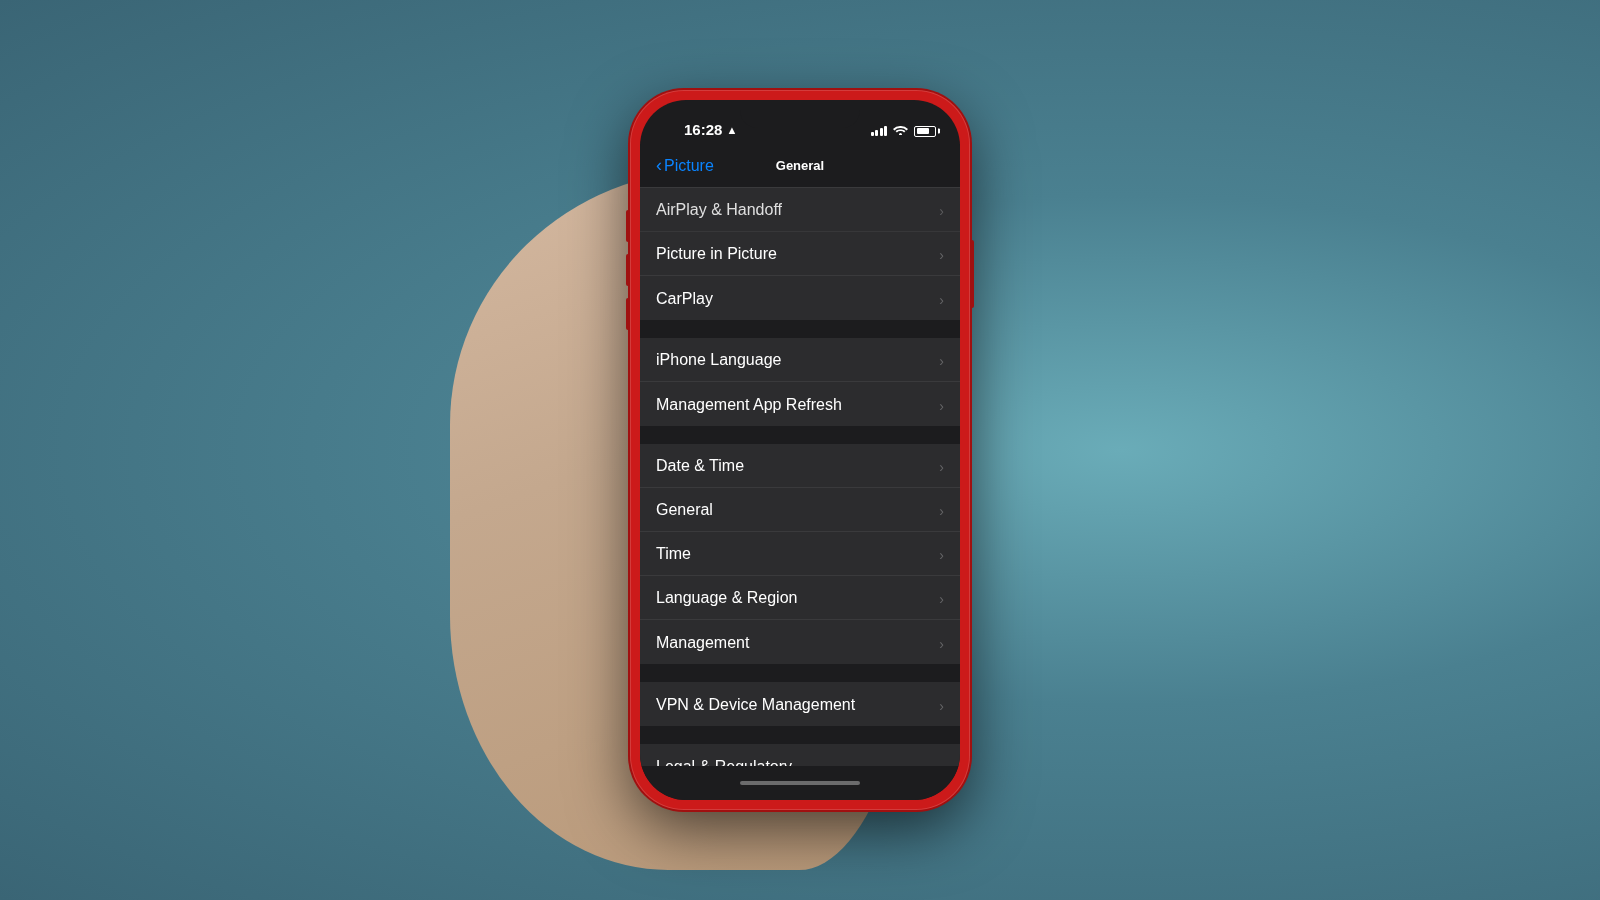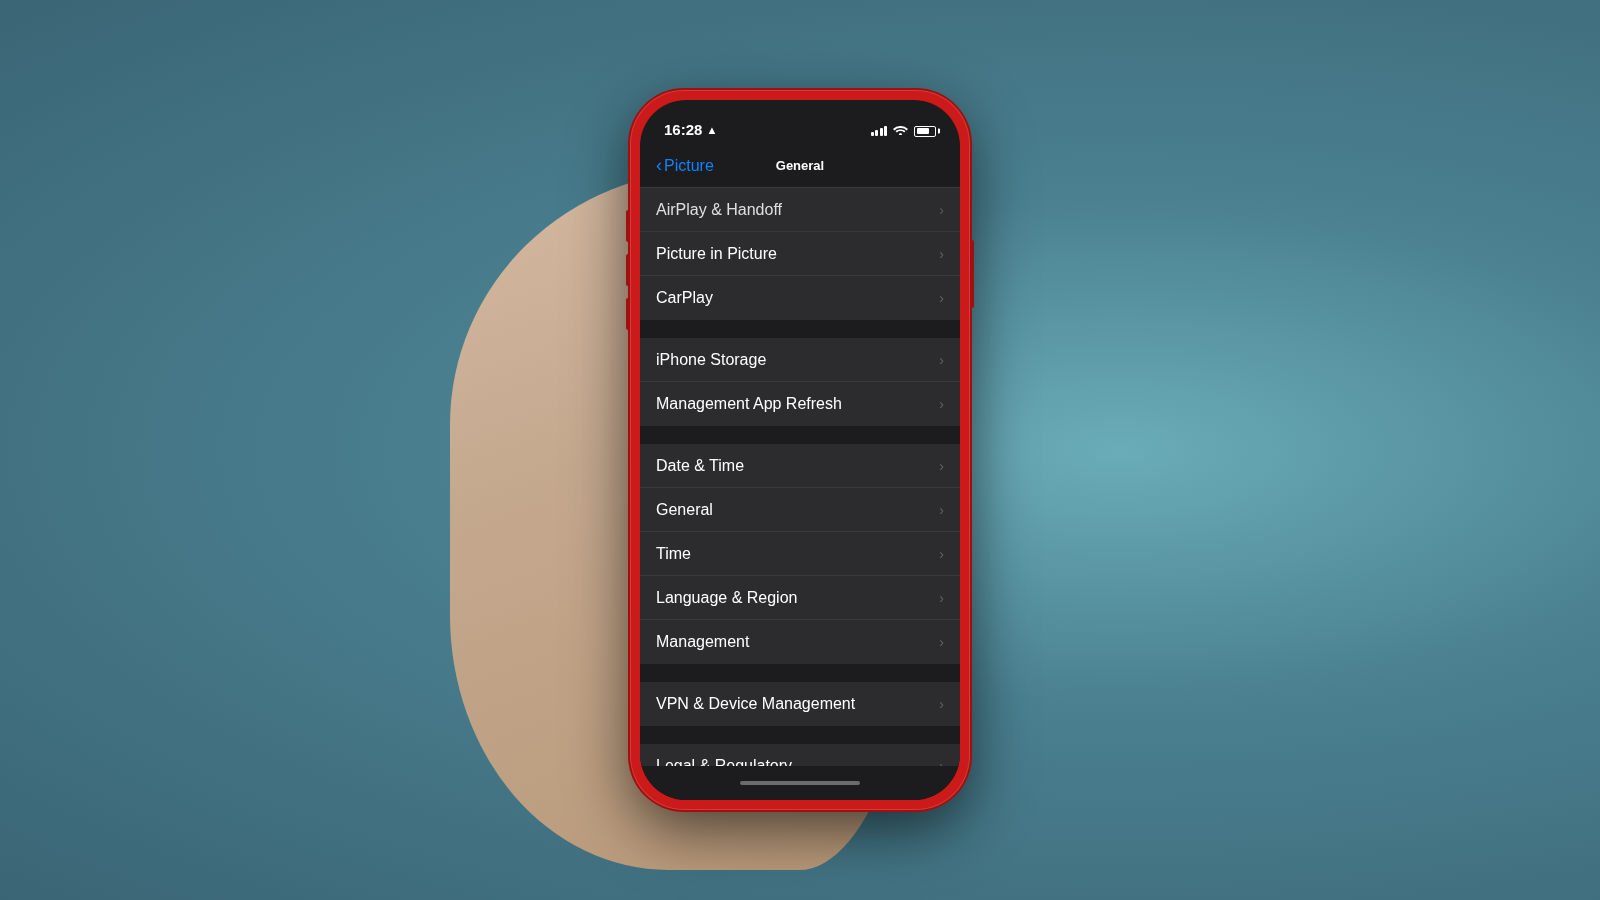--- a/index.html
+++ b/index.html
@@ -118,20 +118,21 @@
       z-index: 9;
     }
 
     .status-time {
       font-size: 15px;
       font-weight: 600;
       color: #ffffff;
       display: flex;
       align-items: center;
       gap: 4px;
+      margin-left: 20px;
     }
 
     .status-time .location-icon {
       font-size: 11px;
     }
 
     .status-icons {
       display: flex;
       align-items: center;
       gap: 6px;
@@ -242,21 +243,21 @@
 
     
     .list-group {
       background: #2c2c2e;
       margin: 0;
       overflow: hidden;
     }
 
     .list-row {
       display: flex;
-      align-items: center;
+      align-items: flex-end;
       justify-content: space-between;
       padding: 12px 16px;
       background: #2c2c2e;
       border-bottom: 0.5px solid #3a3a3c;
       min-height: 44px;
       cursor: pointer;
     }
 
     .list-row:last-child {
       border-bottom: none;
@@ -368,21 +369,21 @@
               </div>
             </div>
           </div>
         </div>
 
         <div class="section-gap"></div>
 
         <div class="section">
           <div class="list-group">
             <div class="list-row">
-              <span class="row-label">iPhone Storage</span>
+              <span class="row-label">iPhone Language</span>
               <div class="row-right">
                 <span class="chevron-right">›</span>
               </div>
             </div>
             <div class="list-row">
               <span class="row-label">Management App Refresh</span>
               <div class="row-right">
                 <span class="chevron-right">›</span>
               </div>
             </div>

